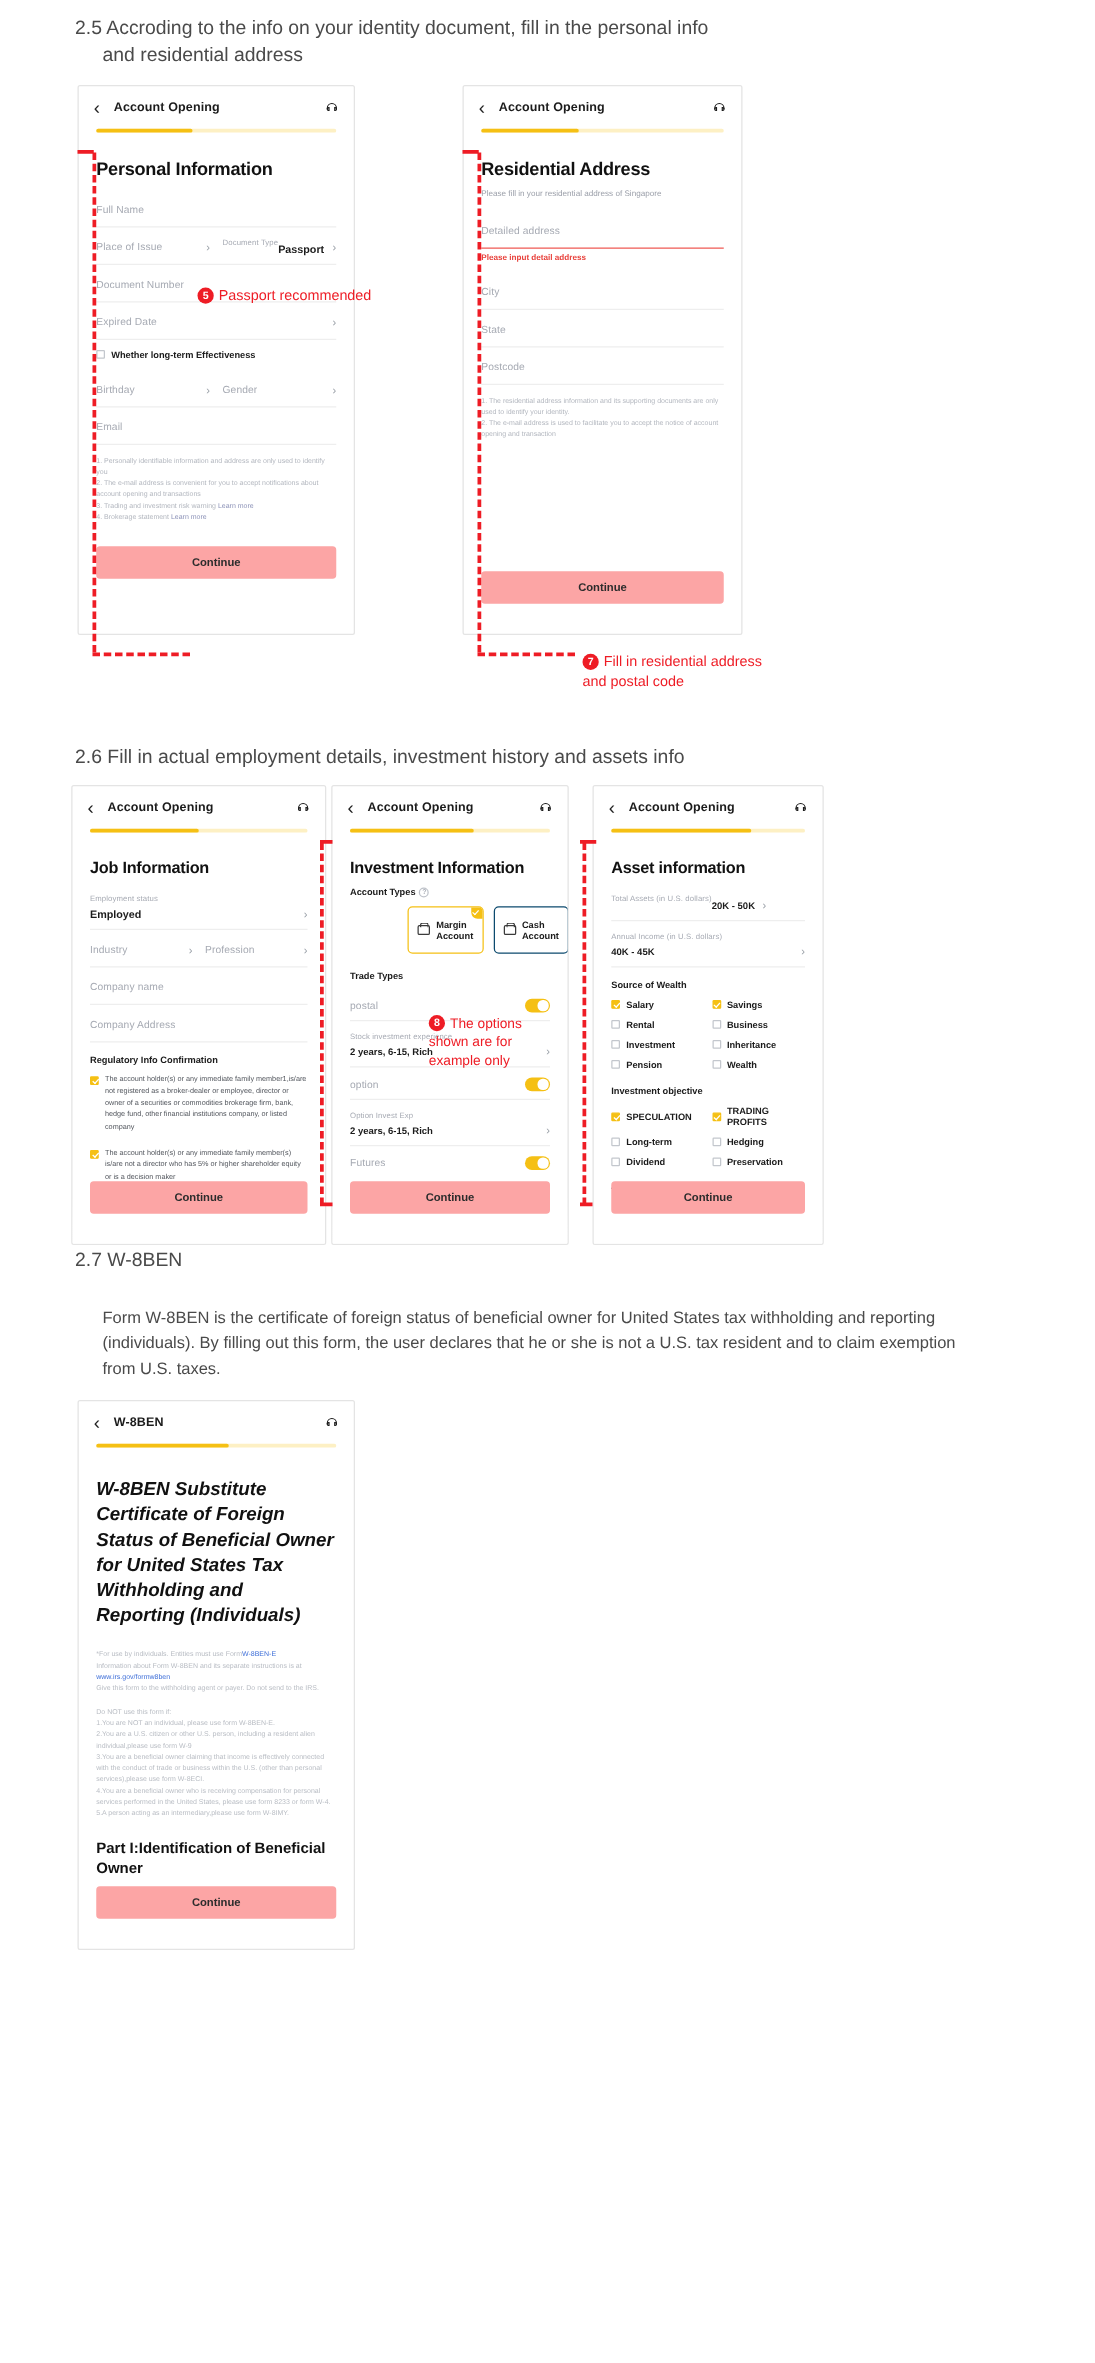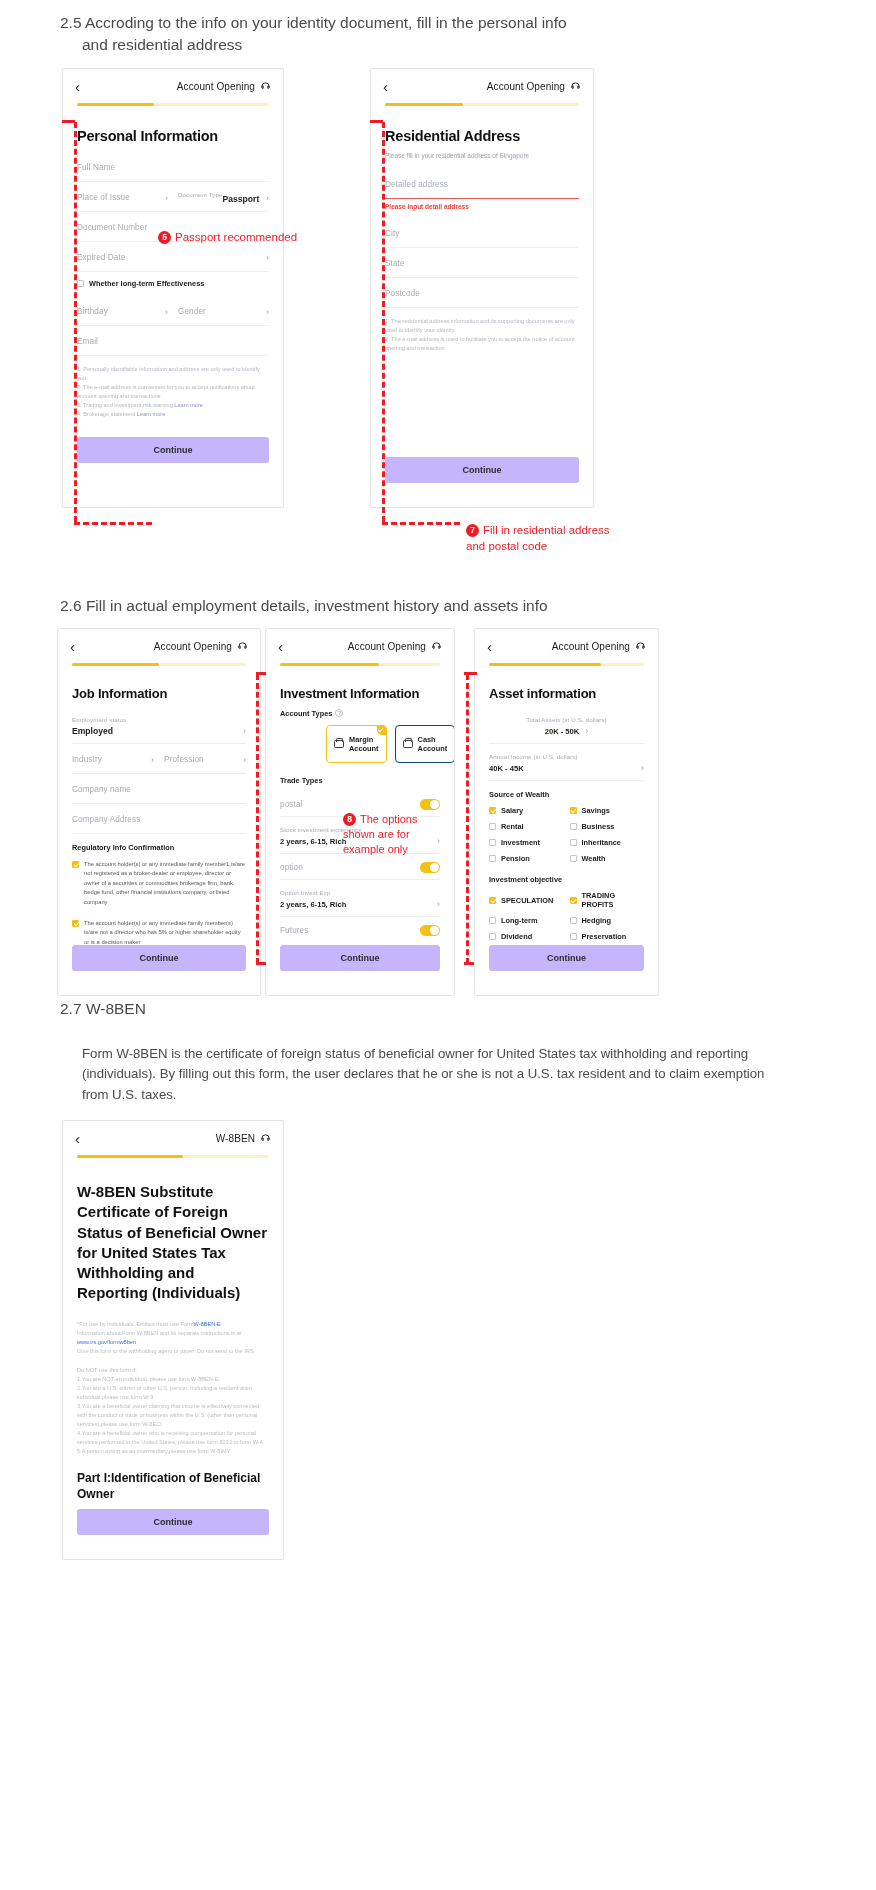--- a/index.html
+++ b/index.html
@@ -37,23 +37,23 @@
     position: relative;
   }
   .phone-bar .chev-back {
     font-size: 15px;
     color: #222;
     line-height: 1;
     width: 16px;
   }
   .phone-bar .title {
     flex: 1;
-    text-align: right;
+    text-align: left;
     font-size: 10px;
-    font-weight: normal;
+    font-weight: bold;
     color: #1b1b1b;
     letter-spacing: .1px;
   }
   .phone-bar .svc {
     width: 16px;
     display: flex;
     justify-content: flex-end;
     color: #1b1b1b;
   }
   .progress {
@@ -142,21 +142,21 @@
 
   .fineprint {
     font-size: 5.6px;
     color: #b3b7bf;
     line-height: 1.62;
     padding: 9px 0 8px;
   }
   .fineprint .lk { color: #8d93b8; }
 
   .cta {
-    background: #c4b5fd;
+    background: #fca5a5;
     color: #2c2c2c;
     font-size: 9px;
     font-weight: bold;
     text-align: center;
     padding: 8px 0;
     border-radius: 3px;
     margin: 10px 0 14px;
   }
   .cta-fixed {
     position: absolute;
@@ -300,20 +300,21 @@
     font-size: 13.2px;
     color: #4a4a4a;
     line-height: 1.55;
   }
   .w8-title {
     font-size: 15px;
     font-weight: bold;
     color: #111;
     line-height: 1.35;
     margin: 14px 0 16px;
+    font-style: italic;
   }
   .w8-block {
     font-size: 5.6px;
     color: #b9bdc4;
     line-height: 1.62;
     margin-bottom: 10px;
   }
   .w8-block .blue { color: #3f6fd8; }
   .w8-part {
     font-size: 12px;
@@ -627,21 +628,21 @@
           <path d="M20 14a2 2 0 0 1-2 2h-1v-5h1a2 2 0 0 1 2 2z"></path>
         </svg>
       </span>
     </div>
     <div class="progress">
         <i style="width:72%"></i>
       </div>
     <div class="phone-body">
       <div class="card-title sm">Asset information</div>
 
-      <div class="frow" style="flex-direction:column;align-items:center">
+      <div class="frow" style="align-items:flex-start">
         <span class="lbl tiny">Total Assets (in U.S. dollars)</span>
         <span style="display:flex;align-items:center;margin-top:3px">
           <span class="val sm">20K - 50K</span>
           <span class="chev">›</span>
         </span>
       </div>
 
       <div class="frow" style="flex-direction:column;align-items:stretch">
         <span class="lbl tiny">Annual Income (in U.S. dollars)</span>
         <span style="display:flex;align-items:center;margin-top:3px">

